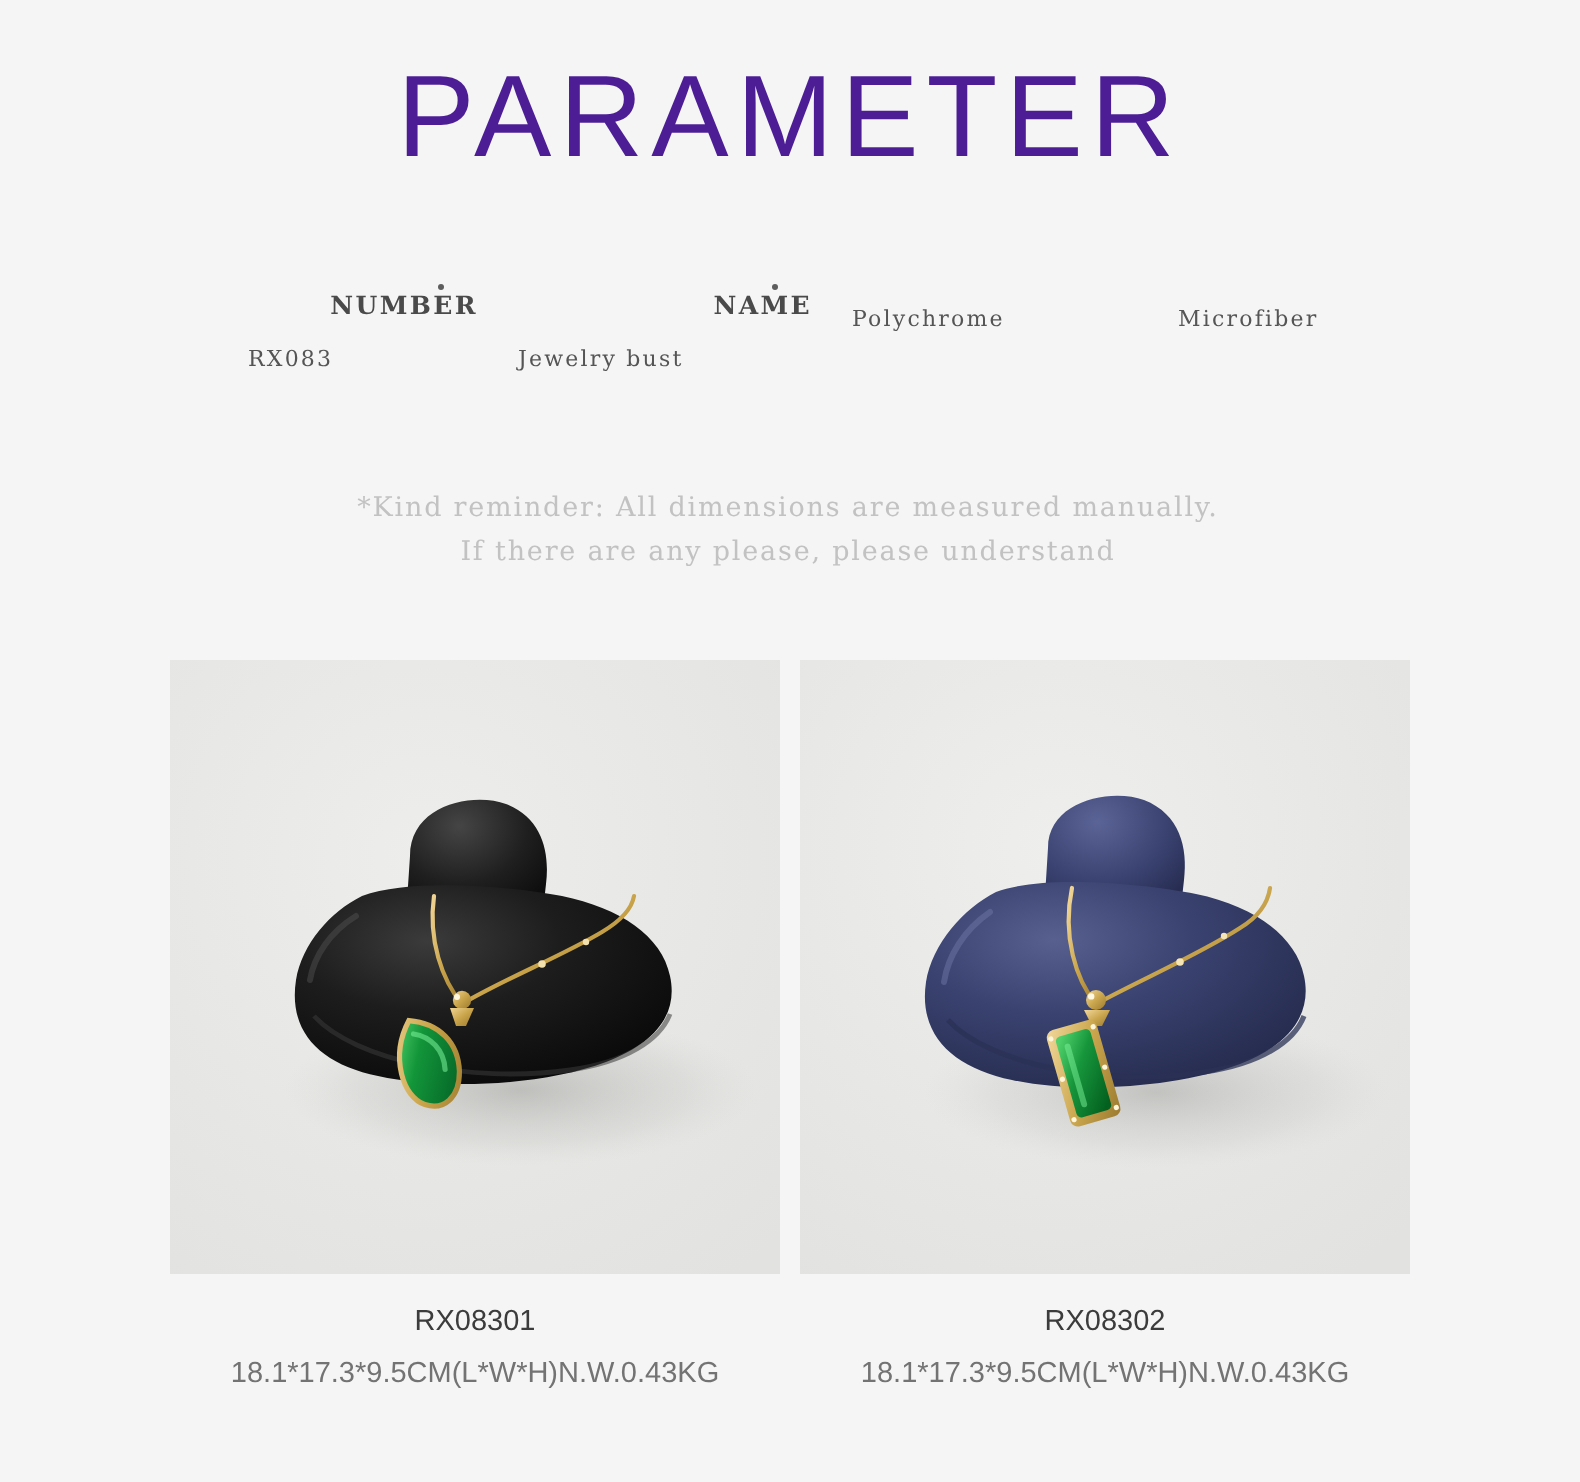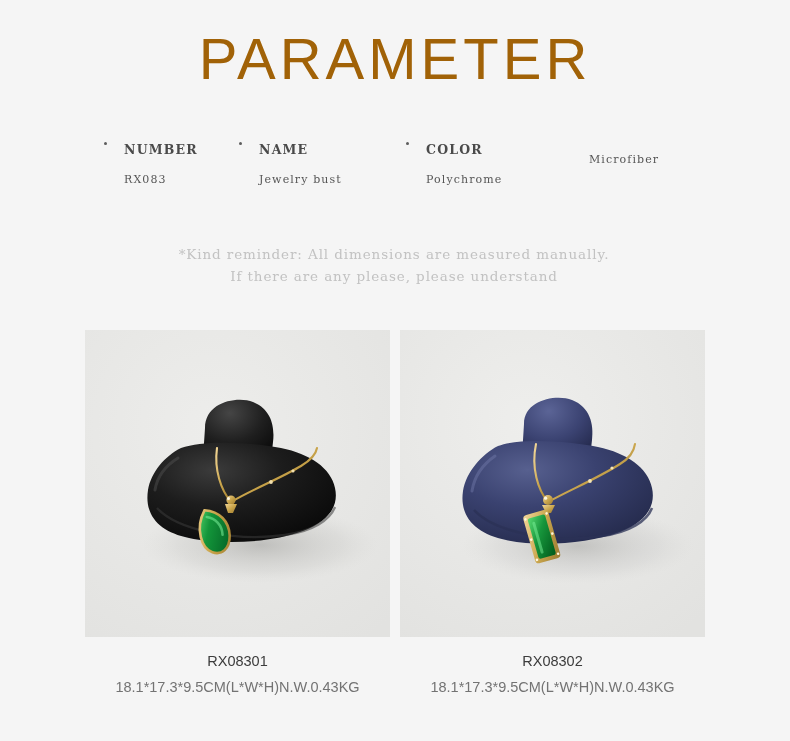--- a/index.html
+++ b/index.html
@@ -23,43 +23,44 @@
   .page-title {
     position: absolute;
     top: 26px;
     left: 0;
     width: 790px;
     text-align: center;
     font-family: "Liberation Sans", sans-serif;
     font-size: 58px;
     font-weight: 300;
     letter-spacing: 4px;
-    color: #a16207;
+    color: #4c1d95;
     line-height: 1.15;
   }
 
   
   .param-row {
     position: absolute;
     top: 142px;
     left: 104px;
     width: 600px;
     display: flex;
     align-items: flex-start;
   }
   .param-col { position: relative; }
   .param-col.c0 { width: 135px; }
   .param-col.c1 { width: 167px; }
   .param-col.c2 { width: 163px; }
   .param-col.c3 { width: 135px; }
 
   .param-label-line {
     display: flex;
-    align-items: flex-start;
+    align-items: flex-end;
     height: 20px;
+    flex-direction: column;
   }
   .bullet-icon {
     display: inline-block;
     width: 3px;
     height: 3px;
     border-radius: 50%;
     background: #5d5d5d;
     margin-right: 17px;
     flex: none;
   }
@@ -151,24 +152,20 @@
 
     <div class="param-col c1">
       <div class="param-label-line">
         <span class="bullet-icon"></span>
         <span class="param-label">NAME</span>
       </div>
       <div class="param-value">Jewelry bust</div>
     </div>
 
     <div class="param-col c2">
-      <div class="param-label-line">
-        <span class="bullet-icon"></span>
-        <span class="param-label">COLOR</span>
-      </div>
       <div class="param-value">Polychrome</div>
     </div>
 
     <div class="param-col c3">
       <div class="param-value">Microfiber</div>
     </div>
 
   </div>
 
   <div class="reminder">

